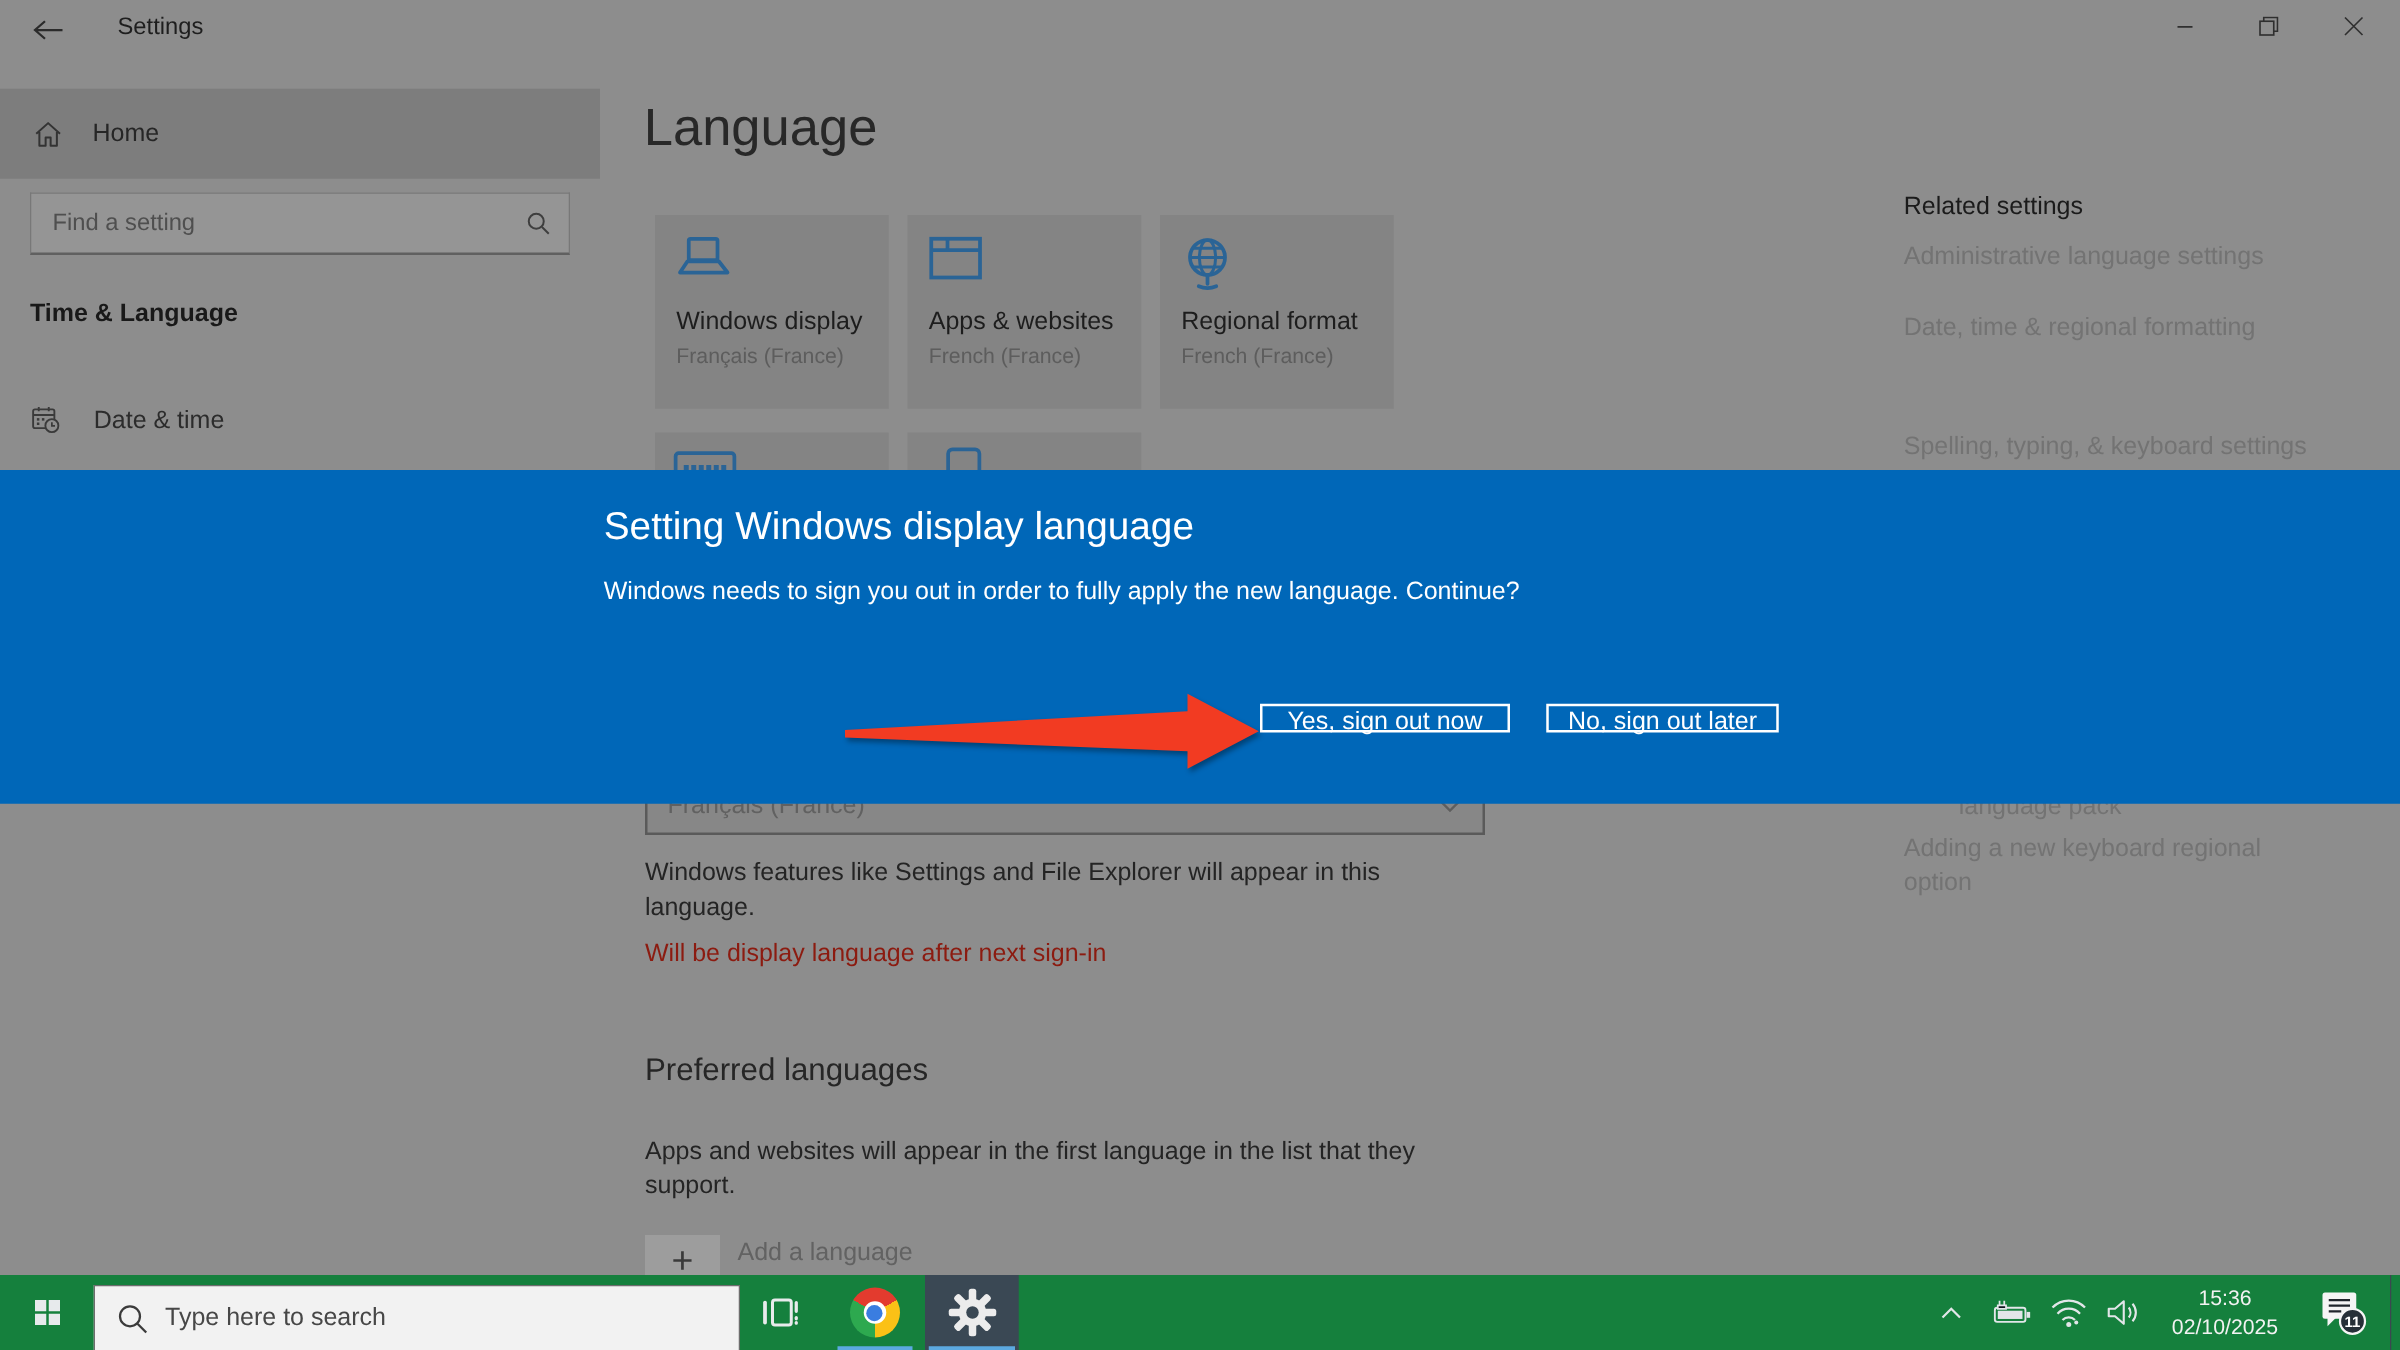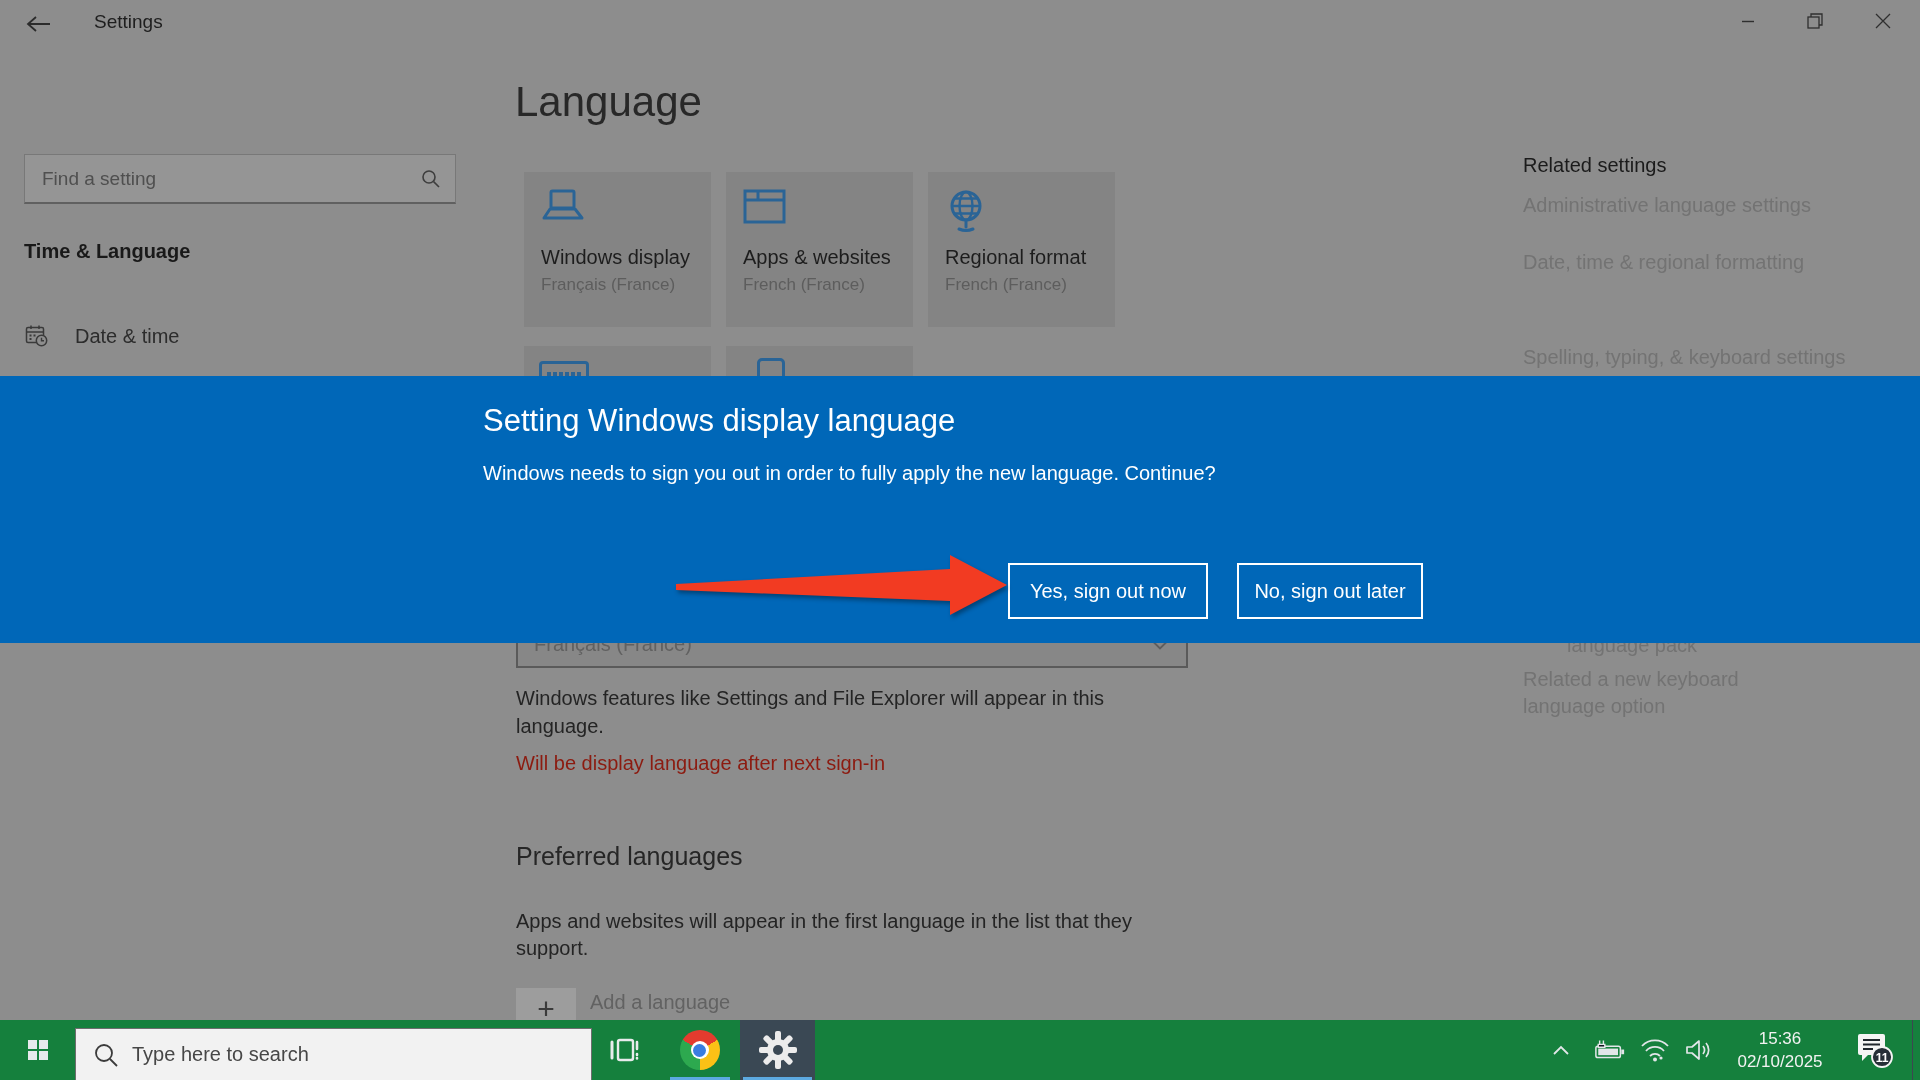--- a/index.html
+++ b/index.html
@@ -50,21 +50,21 @@
   #pref-heading{left:516px;top:842px;font-size:25px;color:#262626;}
   #pref-desc{left:516px;top:908px;width:680px;font-size:20px;line-height:27px;color:#242424;}
   #add-lang{left:516px;top:988px;height:32px;cursor:pointer;}
   #add-sq{position:absolute;left:0;top:0;width:60px;height:32px;background:#9d9d9d;overflow:hidden;}
   #add-sq span{position:absolute;left:0;top:4px;width:60px;text-align:center;font-size:30px;color:#3a3a3a;}
   #add-lbl{position:absolute;left:74px;top:3px;font-size:20px;color:#626262;white-space:nowrap;}
   
   #dialog{position:absolute;left:0;top:376px;width:1920px;height:267px;background:#0067b8;z-index:5;}
   #dialog-title{position:absolute;left:483px;top:27px;font-size:31px;font-weight:300;color:#ffffff;}
   #dialog-msg{position:absolute;left:483px;top:86px;font-size:20px;color:#ffffff;}
-  .dlg-btn{position:absolute;top:187px;height:56px;background:transparent;border:2px solid #ffffff;color:#ffffff;
+  .dlg-btn{position:absolute;top:187px;height:23px;background:transparent;border:2px solid #ffffff;color:#ffffff;
            font-size:20px;font-family:inherit;cursor:pointer;box-sizing:border-box;}
   #yes-btn{left:1008px;width:200px;} #no-btn{left:1237px;width:186px;}
   #arrow-svg{position:absolute;left:650px;top:540px;z-index:6;filter:drop-shadow(2px 3px 2px rgba(0,0,0,0.35));}
   
   #taskbar{position:absolute;left:0;top:1020px;width:1920px;height:60px;background:#15803d;}
   .tb{position:absolute;top:0;height:60px;background:none;border:none;display:flex;align-items:center;justify-content:center;cursor:pointer;}
   #start-btn{left:0;width:75px;}
   #start-logo{display:grid;grid-template-columns:9px 9px;grid-template-rows:9px 9px;gap:2px;}
   #start-logo i{background:#e7eaec;}
   #task-search{position:absolute;left:75px;top:8px;width:517px;height:52px;background:#f2f2f2;border:1px solid #6d6d6d;border-bottom:none;box-sizing:border-box;}
@@ -110,20 +110,26 @@
         <rect x="1" y="4" width="11" height="11" fill="none" stroke="#2f2f2f" stroke-width="1.3"></rect>
         <path d="M4 4 V1 H15 V12 H12" fill="none" stroke="#2f2f2f" stroke-width="1.3"></path>
       </svg>
     </button>
     <button class="abs winctl" id="close-btn">
       <svg width="16" height="16" viewBox="0 0 16 16">
         <path d="M1 1 L15 15 M15 1 L1 15" stroke="#2f2f2f" stroke-width="1.3"></path>
       </svg>
     </button>
 
+    <div class="abs" id="home-row">
+      <svg class="ico" width="23" height="23" viewBox="0 0 23 23">
+        <path d="M2 11 L11.5 2.5 L21 11 M4.5 9.5 V20.5 H9.5 V14 H13.5 V20.5 H18.5 V9.5" fill="none" stroke="#333" stroke-width="1.6" stroke-linejoin="round"></path>
+      </svg>
+      <span class="lbl">Home</span>
+    </div>
     <div class="abs" id="find-box">
       <input type="text" placeholder="Find a setting" style="">
       <svg width="20" height="20" viewBox="0 0 20 20">
         <circle cx="8" cy="8" r="6" fill="none" stroke="#3e3e3e" stroke-width="1.6"></circle>
         <path d="M12.6 12.6 L18 18" stroke="#3e3e3e" stroke-width="1.6"></path>
       </svg>
     </div>
     <div class="abs" id="sidebar-section">Time &amp; Language</div>
     <div class="abs" id="page-title">Language</div>
 
@@ -179,21 +185,21 @@
     </div>
     <div class="abs tile2" id="tile-ph">
       <div id="ph-rect"></div>
     </div>
 
     <div class="abs" id="related-heading">Related settings</div>
     <div class="abs rel-link" id="rel-0">Administrative language settings</div>
     <div class="abs rel-link" id="rel-1">Date, time &amp; regional formatting</div>
     <div class="abs rel-link" id="rel-2">Spelling, typing, &amp; keyboard settings</div>
     <div class="abs" id="rel-partial">language pack</div>
-    <div class="abs" id="rel-wrapped">Related a new keyboard language option</div>
+    <div class="abs" id="rel-wrapped">Adding a new keyboard regional option</div>
 
     <div class="abs" id="lang-select">
       <span class="sel-txt">Français (France)</span>
       <svg width="16" height="10" viewBox="0 0 16 10">
         <path d="M1 1.5 L8 8.5 L15 1.5" fill="none" stroke="#5e5e5e" stroke-width="1.8"></path>
       </svg>
     </div>
     <div class="abs" id="feat-desc">Windows features like Settings and File Explorer will appear in this language.</div>
     <div class="abs" id="warning-text">Will be display language after next sign-in</div>
 

